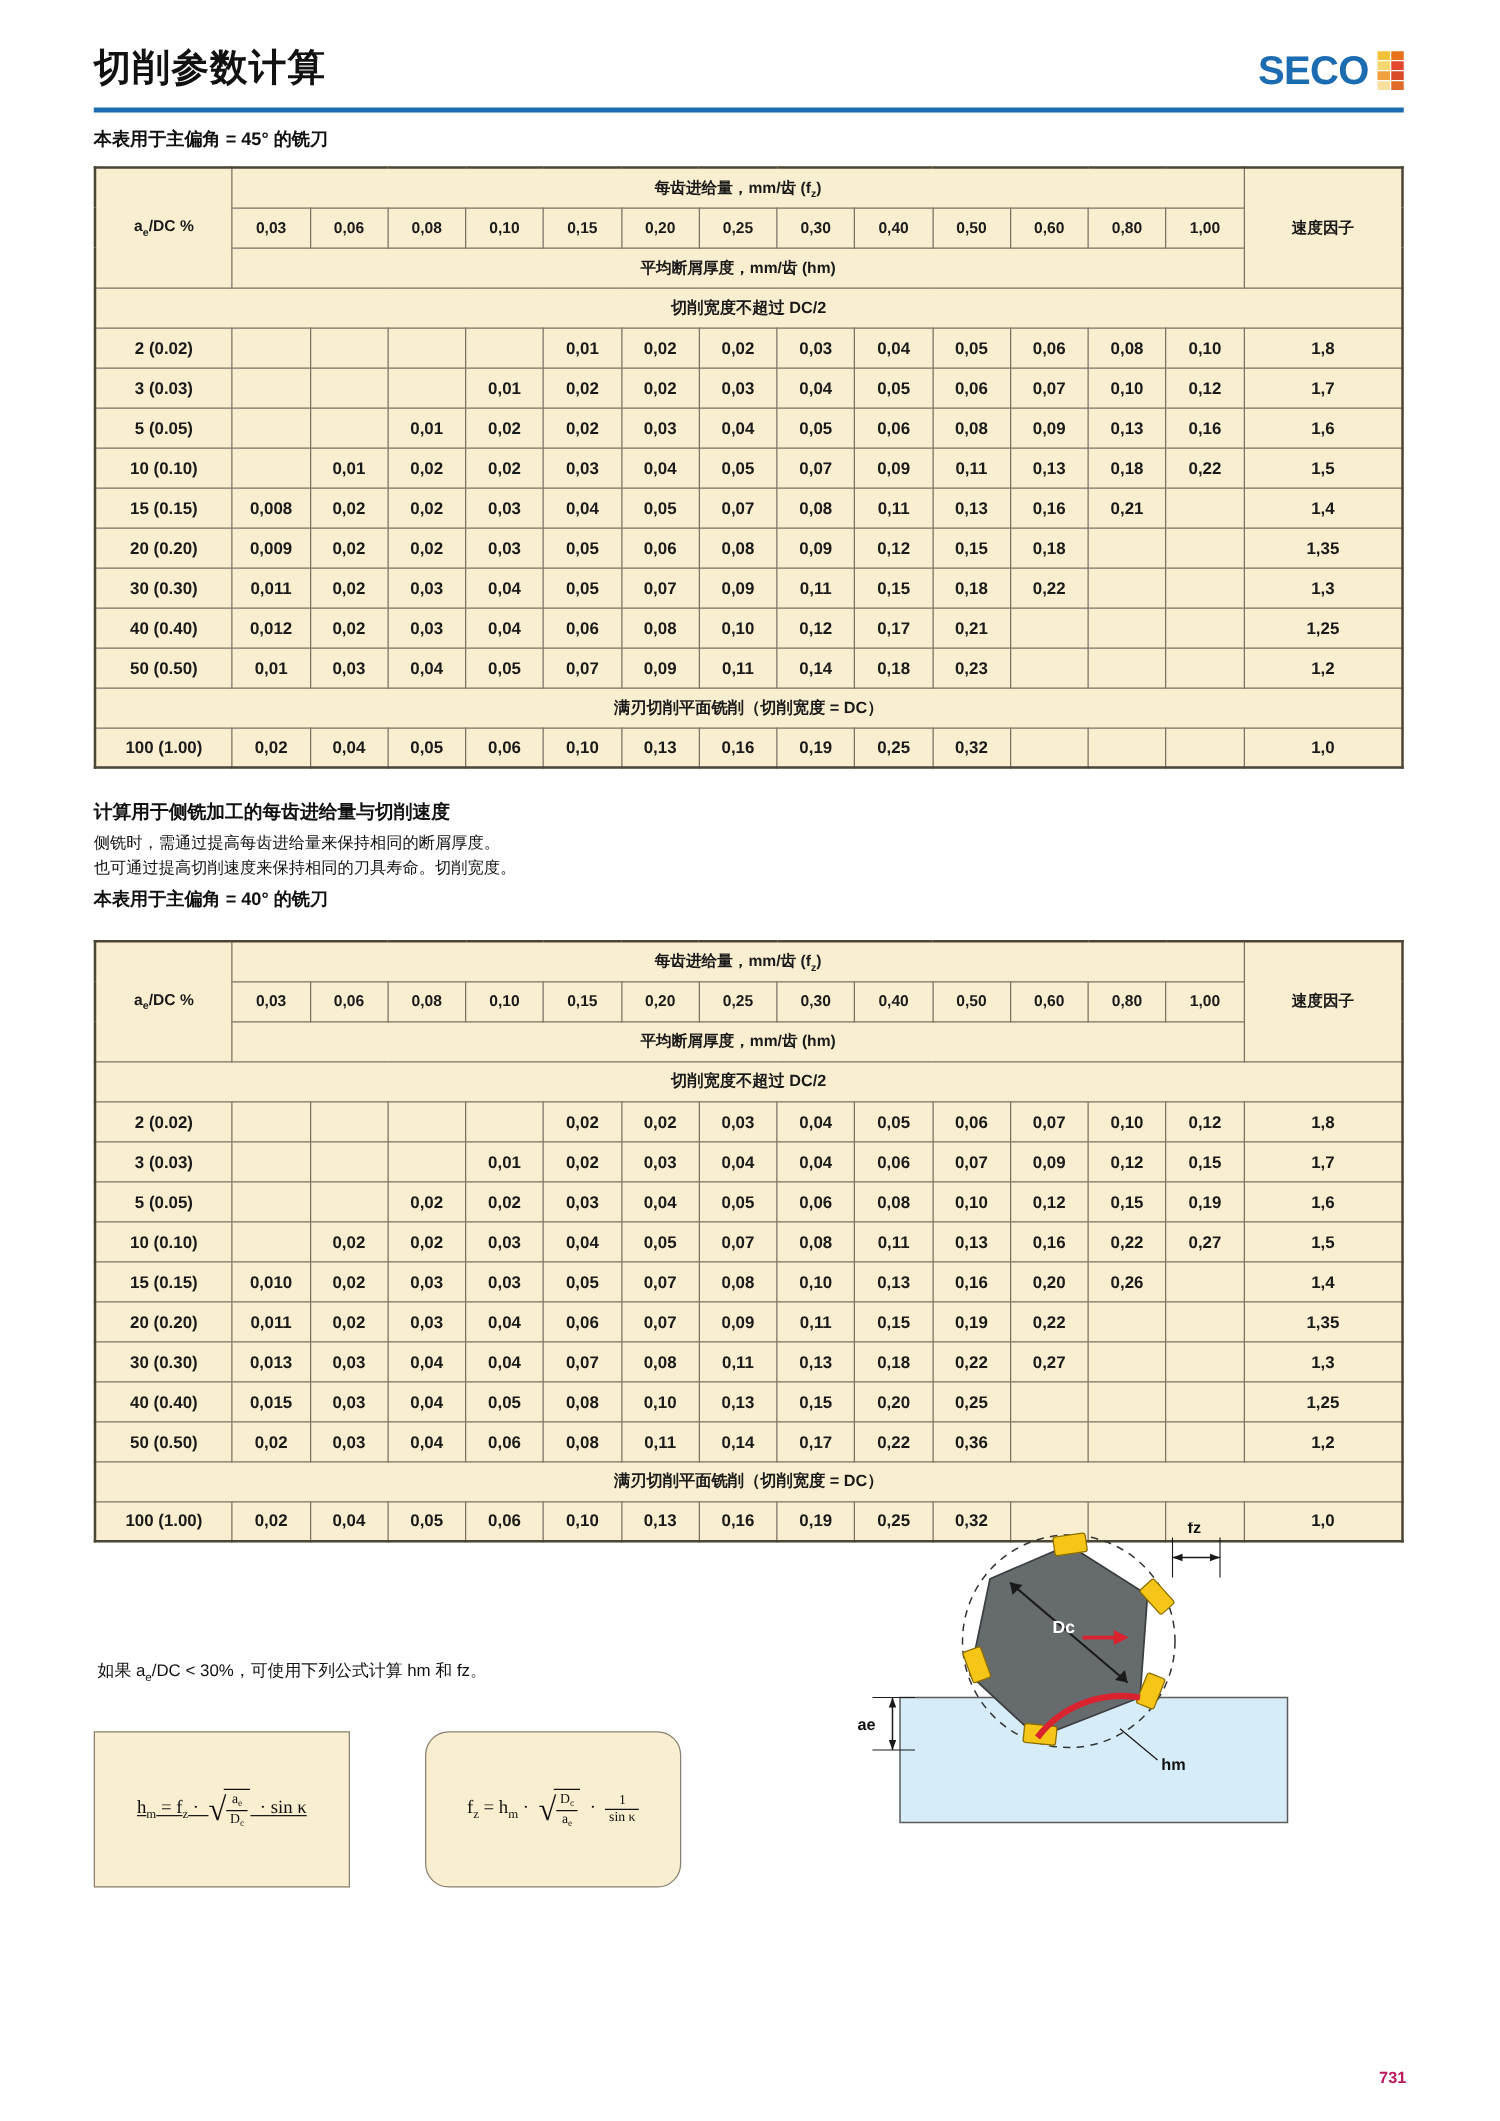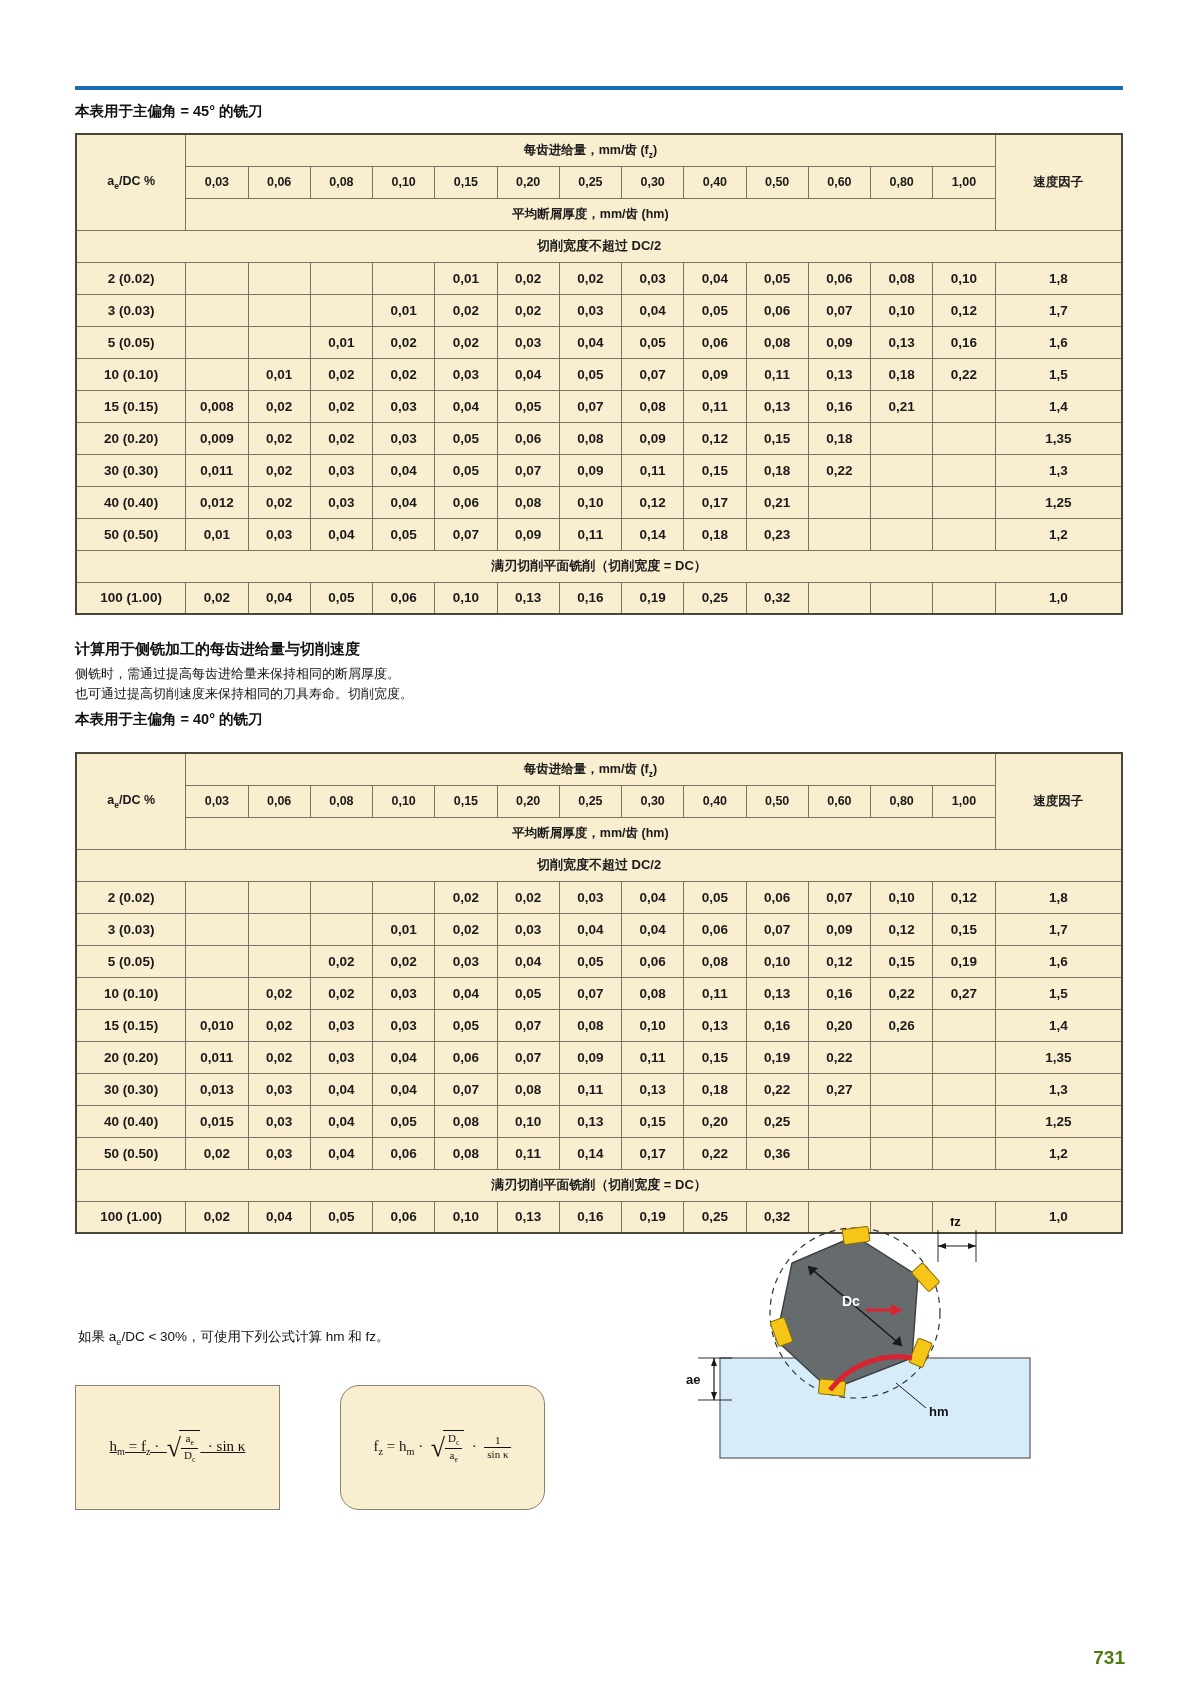--- a/index.html
+++ b/index.html
@@ -96,27 +96,43 @@
   .frac .num { display:block; border-bottom:1.2px solid #111; padding:0 3px; }
   .frac .den { display:block; padding:0 3px; }
   .sq { display:inline-flex; align-items:center; vertical-align:middle; }
   .sq .radix { font-size:26px; line-height:1; margin-right:-2px; }
   .sq .under { border-top:1.2px solid #111; padding:1px 2px 0 2px; }
   sub { font-size:0.68em; }
   .note { position:absolute; font-size:13.5px; color:#111; }
 
   
   .diagram { position:absolute; }
-  .pagenum { position:absolute; right:75px; bottom:28px; font-size:19px; font-weight:bold; color:#4d7c0f; }
+  .pagenum { position:absolute; right:75px; bottom:28px; font-size:13px; font-weight:bold; color:#be185d; }
 </style>
 </head>
 <body>
 
 <div class="page">
 
+  <div class="header">
+    <div class="page-title">切削参数计算</div>
+    <div class="logo">
+      <span class="logo-word">SECO</span>
+      <span class="logo-mark" id="logomark">
+          <i style="background: rgb(243, 194, 58);"></i>
+          <i style="background: rgb(232, 113, 26);"></i>
+          <i style="background: rgb(245, 215, 110);"></i>
+          <i style="background: rgb(227, 69, 47);"></i>
+          <i style="background: rgb(240, 160, 60);"></i>
+          <i style="background: rgb(217, 74, 40);"></i>
+          <i style="background: rgb(247, 223, 160);"></i>
+          <i style="background: rgb(224, 106, 42);"></i>
+        </span>
+    </div>
+  </div>
   <div class="rule"></div>
 
   <div class="caption" style="left:75px; top:102px;">本表用于主偏角 = 45° 的铣刀</div>
 
   <table class="ptable outer-border" id="table1" style="left:75px; top:133px; width:1048px;">
       <colgroup>
         <col style="width: 104px;">
         <col style="width: 59px;">
         <col style="width: 59px;">
         <col style="width: 59px;">

